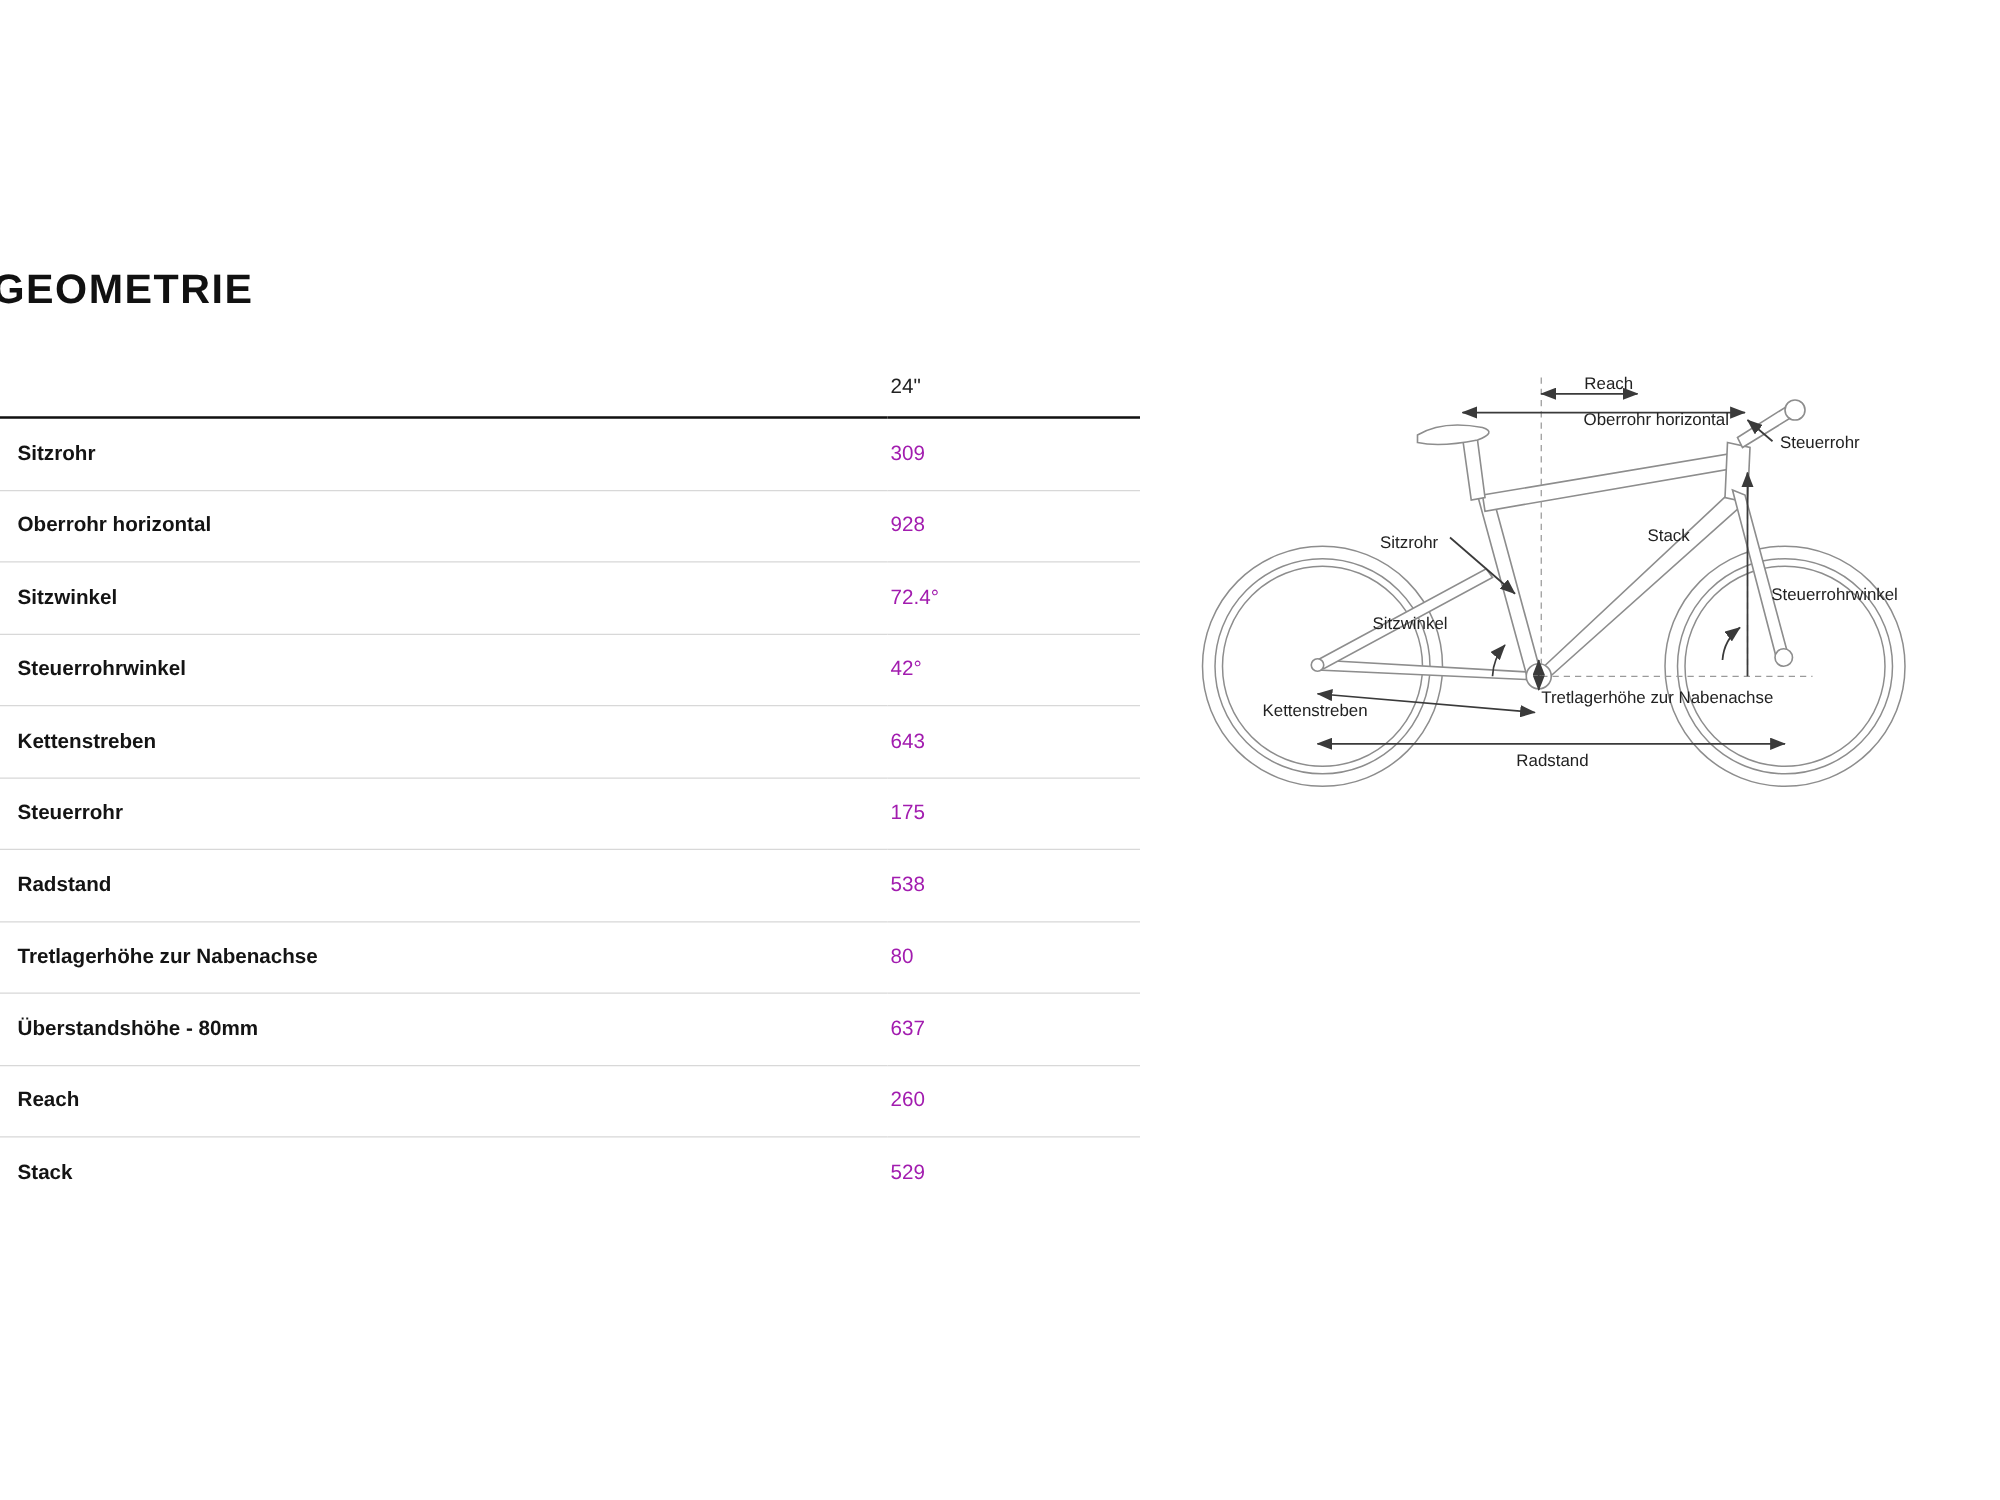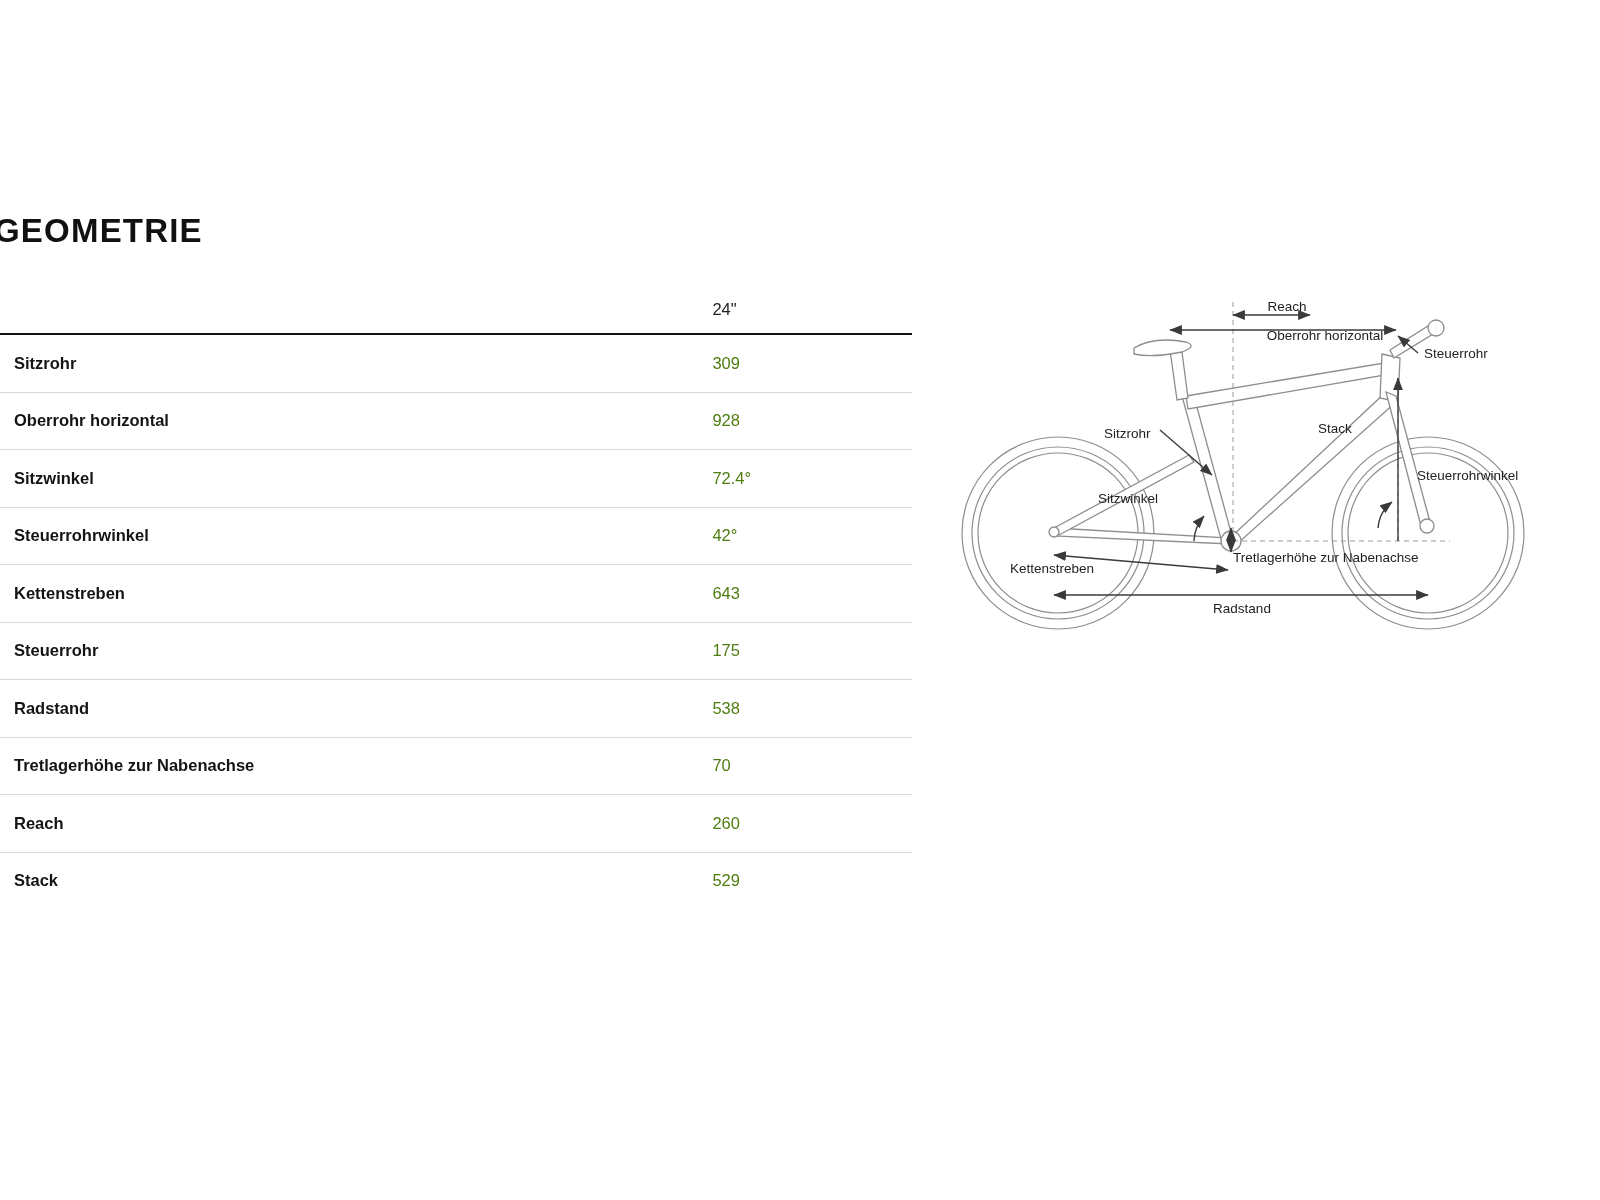--- a/index.html
+++ b/index.html
@@ -62,21 +62,21 @@
     font-size: 16.5px;
     vertical-align: middle;
   }
   .data-row td.label {
     font-weight: bold;
     color: #141414;
     padding-left: 14px;
   }
   .data-row td.value {
     font-weight: normal;
-    color: #4d7c0f;
+    color: #a21caf;
     padding-left: 2px;
   }
   .data-row:last-child td { border-bottom: none; }
 
   
   .diagram-wrap {
     position: absolute;
     left: 930px;
     top: 270px;
     width: 620px;
@@ -129,21 +129,25 @@
     <tr class="data-row">
       <td class="label">Steuerrohr</td>
       <td class="value">175</td>
     </tr>
     <tr class="data-row">
       <td class="label">Radstand</td>
       <td class="value">538</td>
     </tr>
     <tr class="data-row">
       <td class="label">Tretlagerhöhe zur Nabenachse</td>
-      <td class="value">70</td>
+      <td class="value">80</td>
+    </tr>
+    <tr class="data-row">
+      <td class="label">Überstandshöhe - 80mm</td>
+      <td class="value">637</td>
     </tr>
     <tr class="data-row">
       <td class="label">Reach</td>
       <td class="value">260</td>
     </tr>
     <tr class="data-row">
       <td class="label">Stack</td>
       <td class="value">529</td>
     </tr>
   </tbody>

